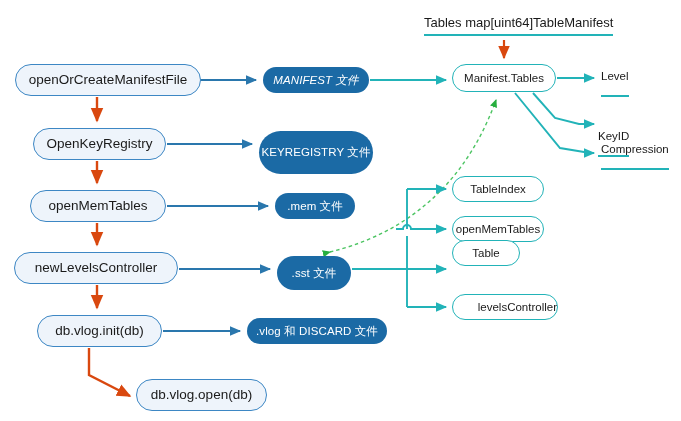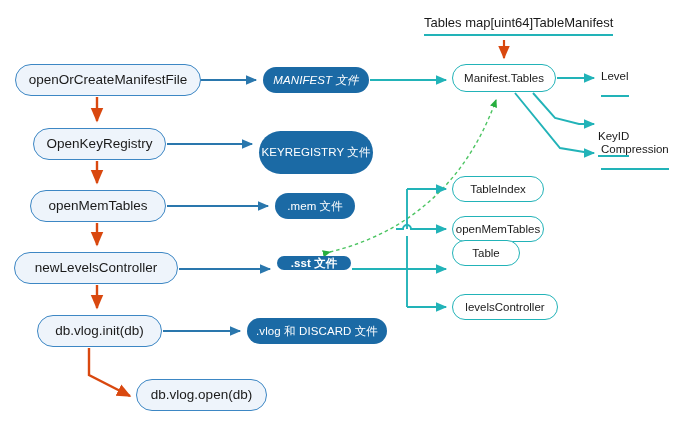--- a/index.html
+++ b/index.html
@@ -183,21 +183,21 @@
   </div>
 
   <div class="node file" style="left:259px; top:131px; width:114px; height:43px;">
     <span>KEYREGISTRY 文件</span>
   </div>
 
   <div class="node file" style="left:275px; top:193px; width:80px; height:26px;">
     <span>.mem 文件</span>
   </div>
 
-  <div class="node file" style="left:277px; top:256px; width:74px; height:14px;font-weight:bold;">
+  <div class="node file" style="left:277px; top:256px; width:74px; height:34px;">
     <span>.sst 文件</span>
   </div>
 
   <div class="node file" style="left:247px; top:318px; width:140px; height:26px;">
     <span>.vlog 和 DISCARD 文件</span>
   </div>
 
   <div class="node teal" style="left:452px; top:64px; width:104px; height:28px;">
     <span>Manifest.Tables</span>
   </div>
@@ -207,21 +207,21 @@
   </div>
 
   <div class="node teal" style="left:452px; top:216px; width:92px; height:26px;">
     <span>openMemTables</span>
   </div>
 
   <div class="node teal" style="left:452px; top:240px; width:68px; height:26px;">
     <span>Table</span>
   </div>
 
-  <div class="node teal" style="left:452px; top:294px; width:106px; height:26px;">
+  <div class="node teal" style="left:452px; top:294px; width:106px; height:26px;justify-content:flex-end;">
     <span>levelsController</span>
   </div>
 
   <div class="underlabel" style="left:601px; top:70px;">Level</div>
 
   <div class="underlabel" style="left:598px; top:130px;">KeyID</div>
 
   <div class="underlabel" style="left:601px; top:143px;">Compression</div>
 
 </div>

